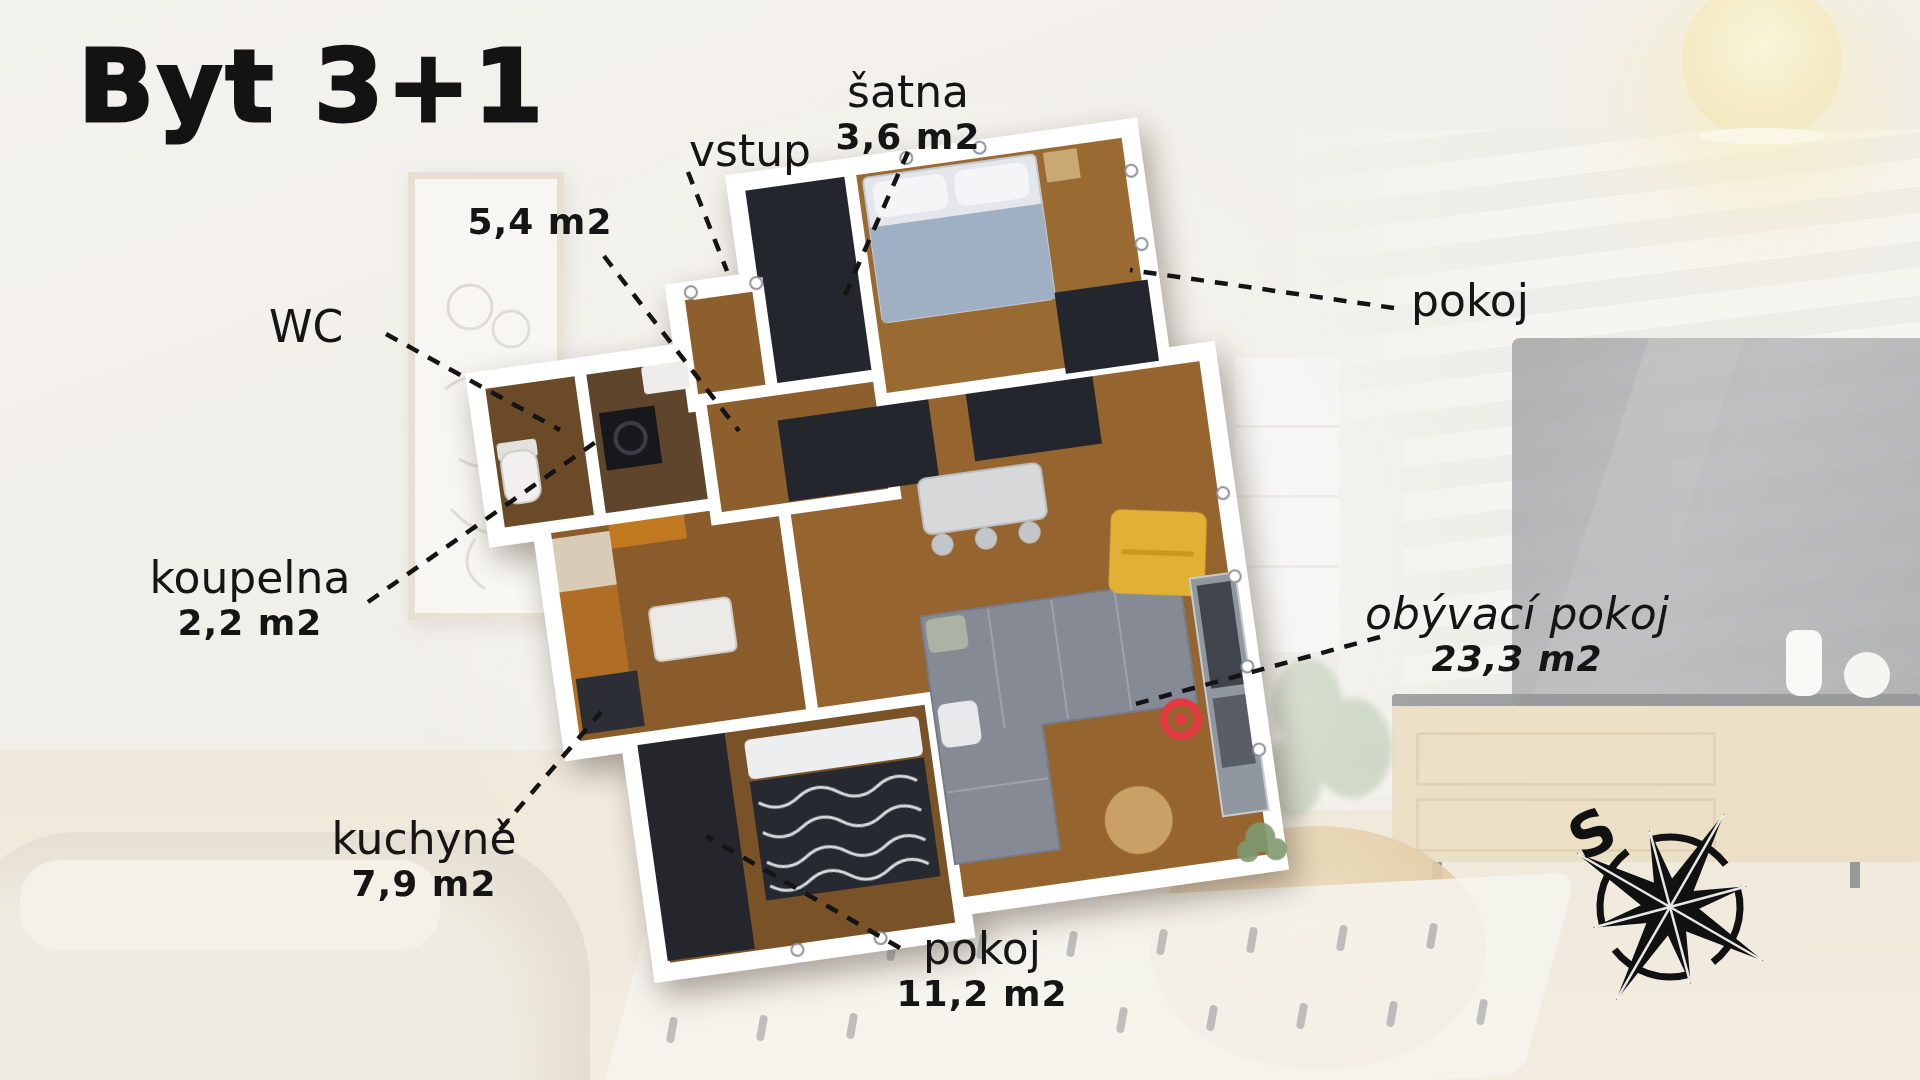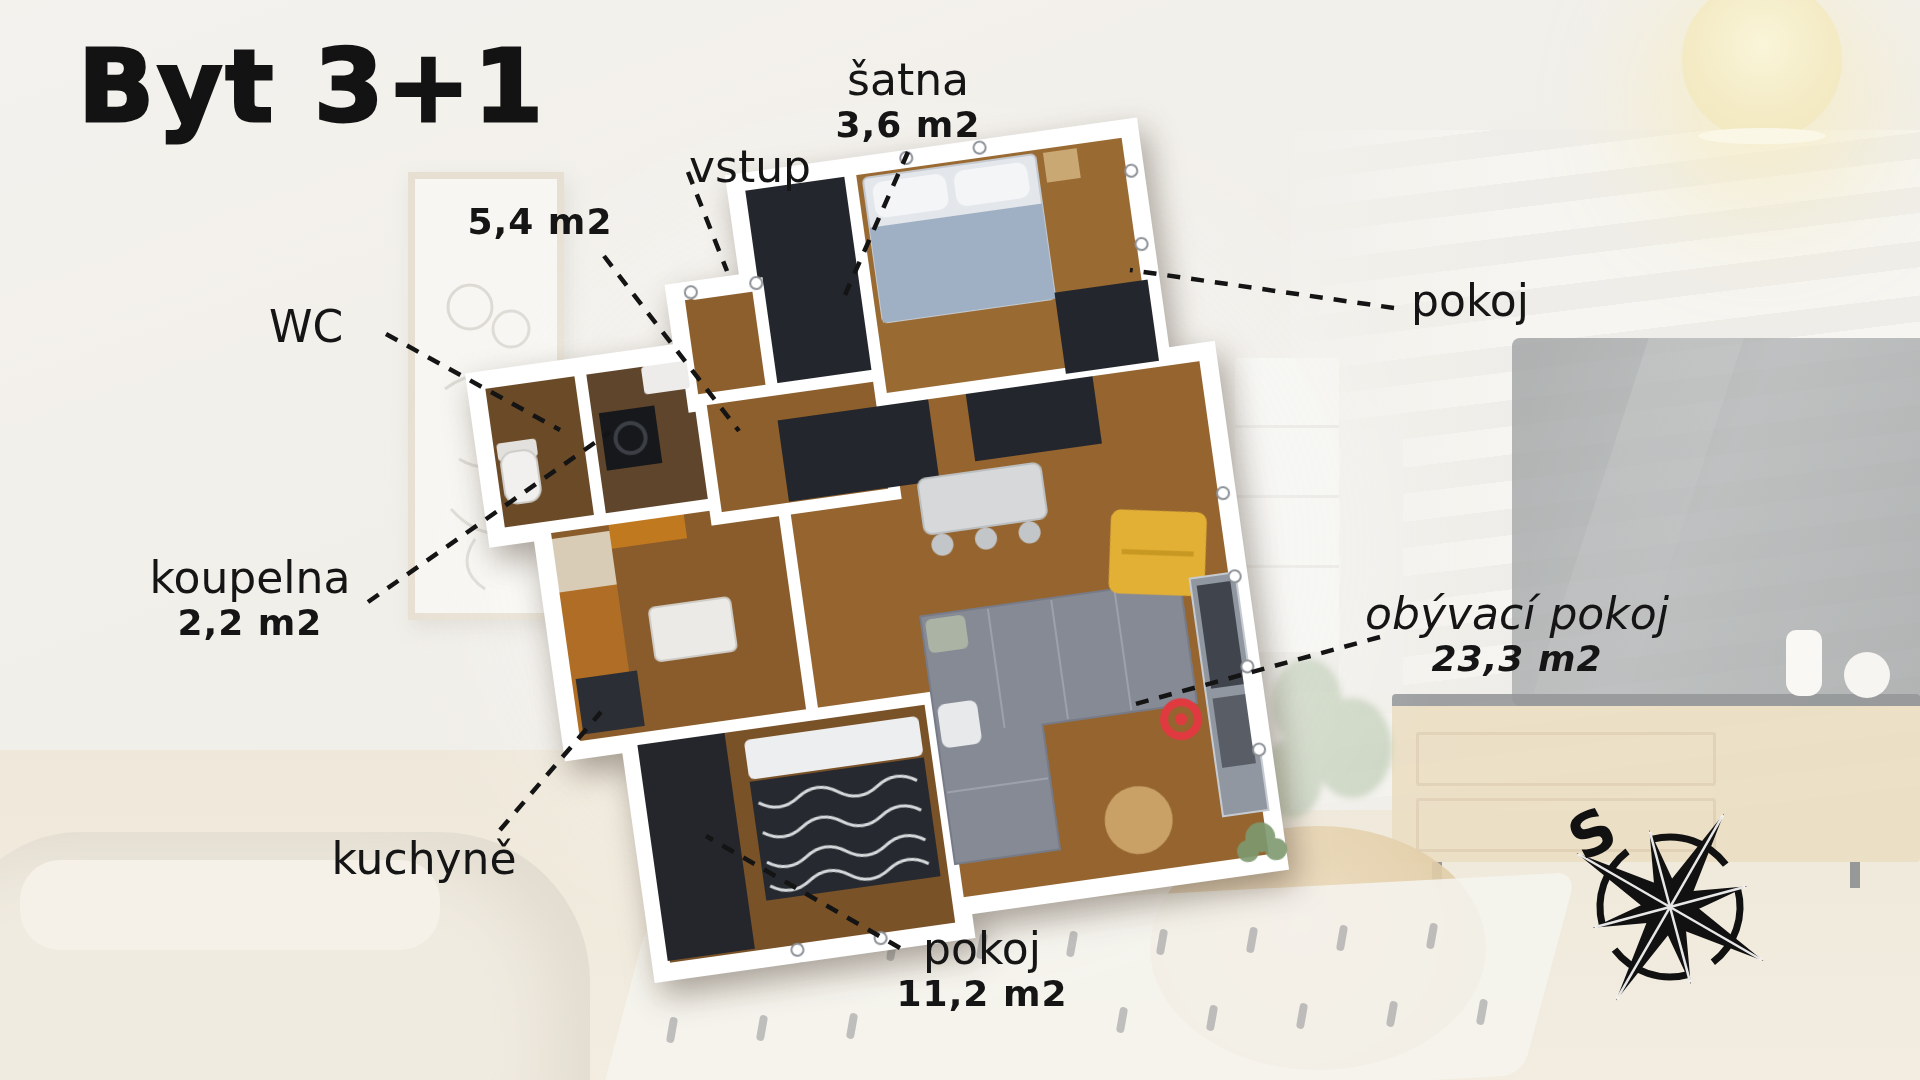--- a/index.html
+++ b/index.html
@@ -282,25 +282,25 @@
               <line x1="0" y1="0" x2="-106" y2="0"></line>
           </g>
         </g>
       </g>
       <text x="1602" y="852" transform="rotate(-28 1602 852)" font-size="60" font-weight="bold" fill="#111111" font-family="DejaVu Sans, Liberation Sans, sans-serif" text-anchor="middle">S</text>
     </g>
   </svg>
 
   <div class="abs title">Byt 3+1</div>
 
-  <div class="room-label" style="left:908px;top:100px;">
+  <div class="room-label" style="left:908px;top:112px;">
     <div class="room-name">šatna</div>
     <div class="room-area">3,6 m2</div>
   </div>
-  <div class="room-label" style="left:750px;top:151px;margin-top:16px;">
+  <div class="room-label" style="left:750px;top:151px;">
     <div class="room-name">vstup</div>
   </div>
   <div class="room-label" style="left:540px;top:222px;">
     <div class="room-area">5,4 m2</div>
   </div>
   <div class="room-label" style="left:306px;top:327px;">
     <div class="room-name">WC</div>
   </div>
   <div class="room-label" style="left:1470px;top:301px;">
     <div class="room-name">pokoj</div>
@@ -308,19 +308,20 @@
   <div class="room-label" style="left:250px;top:598px;">
     <div class="room-name">koupelna</div>
     <div class="room-area">2,2 m2</div>
   </div>
   <div class="room-label" style="left:1517px;top:634px;font-style:italic;">
     <div class="room-name">obývací pokoj</div>
     <div class="room-area">23,3 m2</div>
   </div>
   <div class="room-label" style="left:424px;top:859px;">
     <div class="room-name">kuchyně</div>
+    <div class="room-area">7,9 m2</div>
   </div>
   <div class="room-label" style="left:982px;top:969px;">
     <div class="room-name">pokoj</div>
     <div class="room-area">11,2 m2</div>
   </div>
 
 </div>
 
 </body></html>

